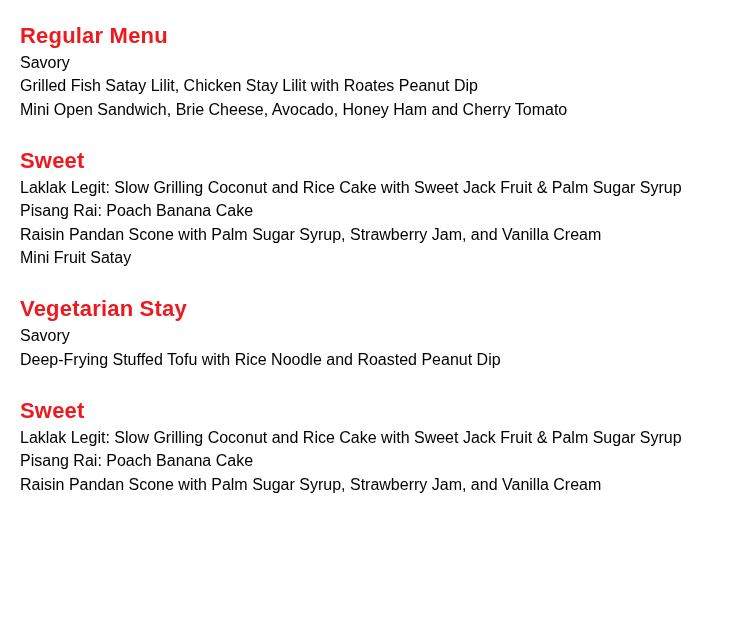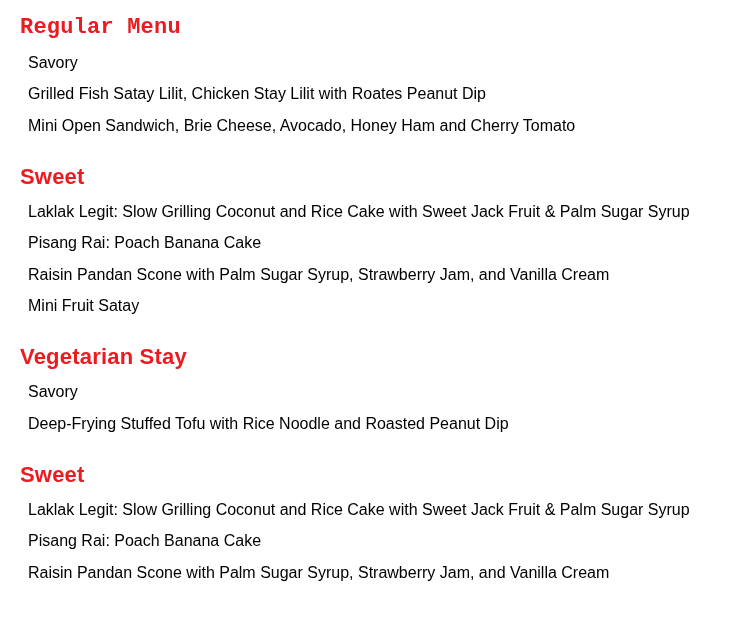--- a/index.html
+++ b/index.html
@@ -23,27 +23,26 @@
   }
   .section h2 {
     font-size: 22px;
     line-height: 30px;
     font-weight: 700;
     margin: 25px 0 0 0;
     color: var(--heading-color, #ec1b1f);
     letter-spacing: 0.2px;
   }
   .section:first-child h2 {
-    margin-top: 4px;
-    font-family: Liberation Mono, monospace;
+    margin-top: 12px;
   }
   .section p {
     font-size: 16px;
     line-height: 23.33px;
-    margin: 8px;
+    margin: 0;
     color: var(--body-color, #000000);
   }
 </style>
 </head>
 <body>
 
 <div class="doc">
     <div class="section">
       <h2>Regular Menu</h2>
       <p>Savory</p>

